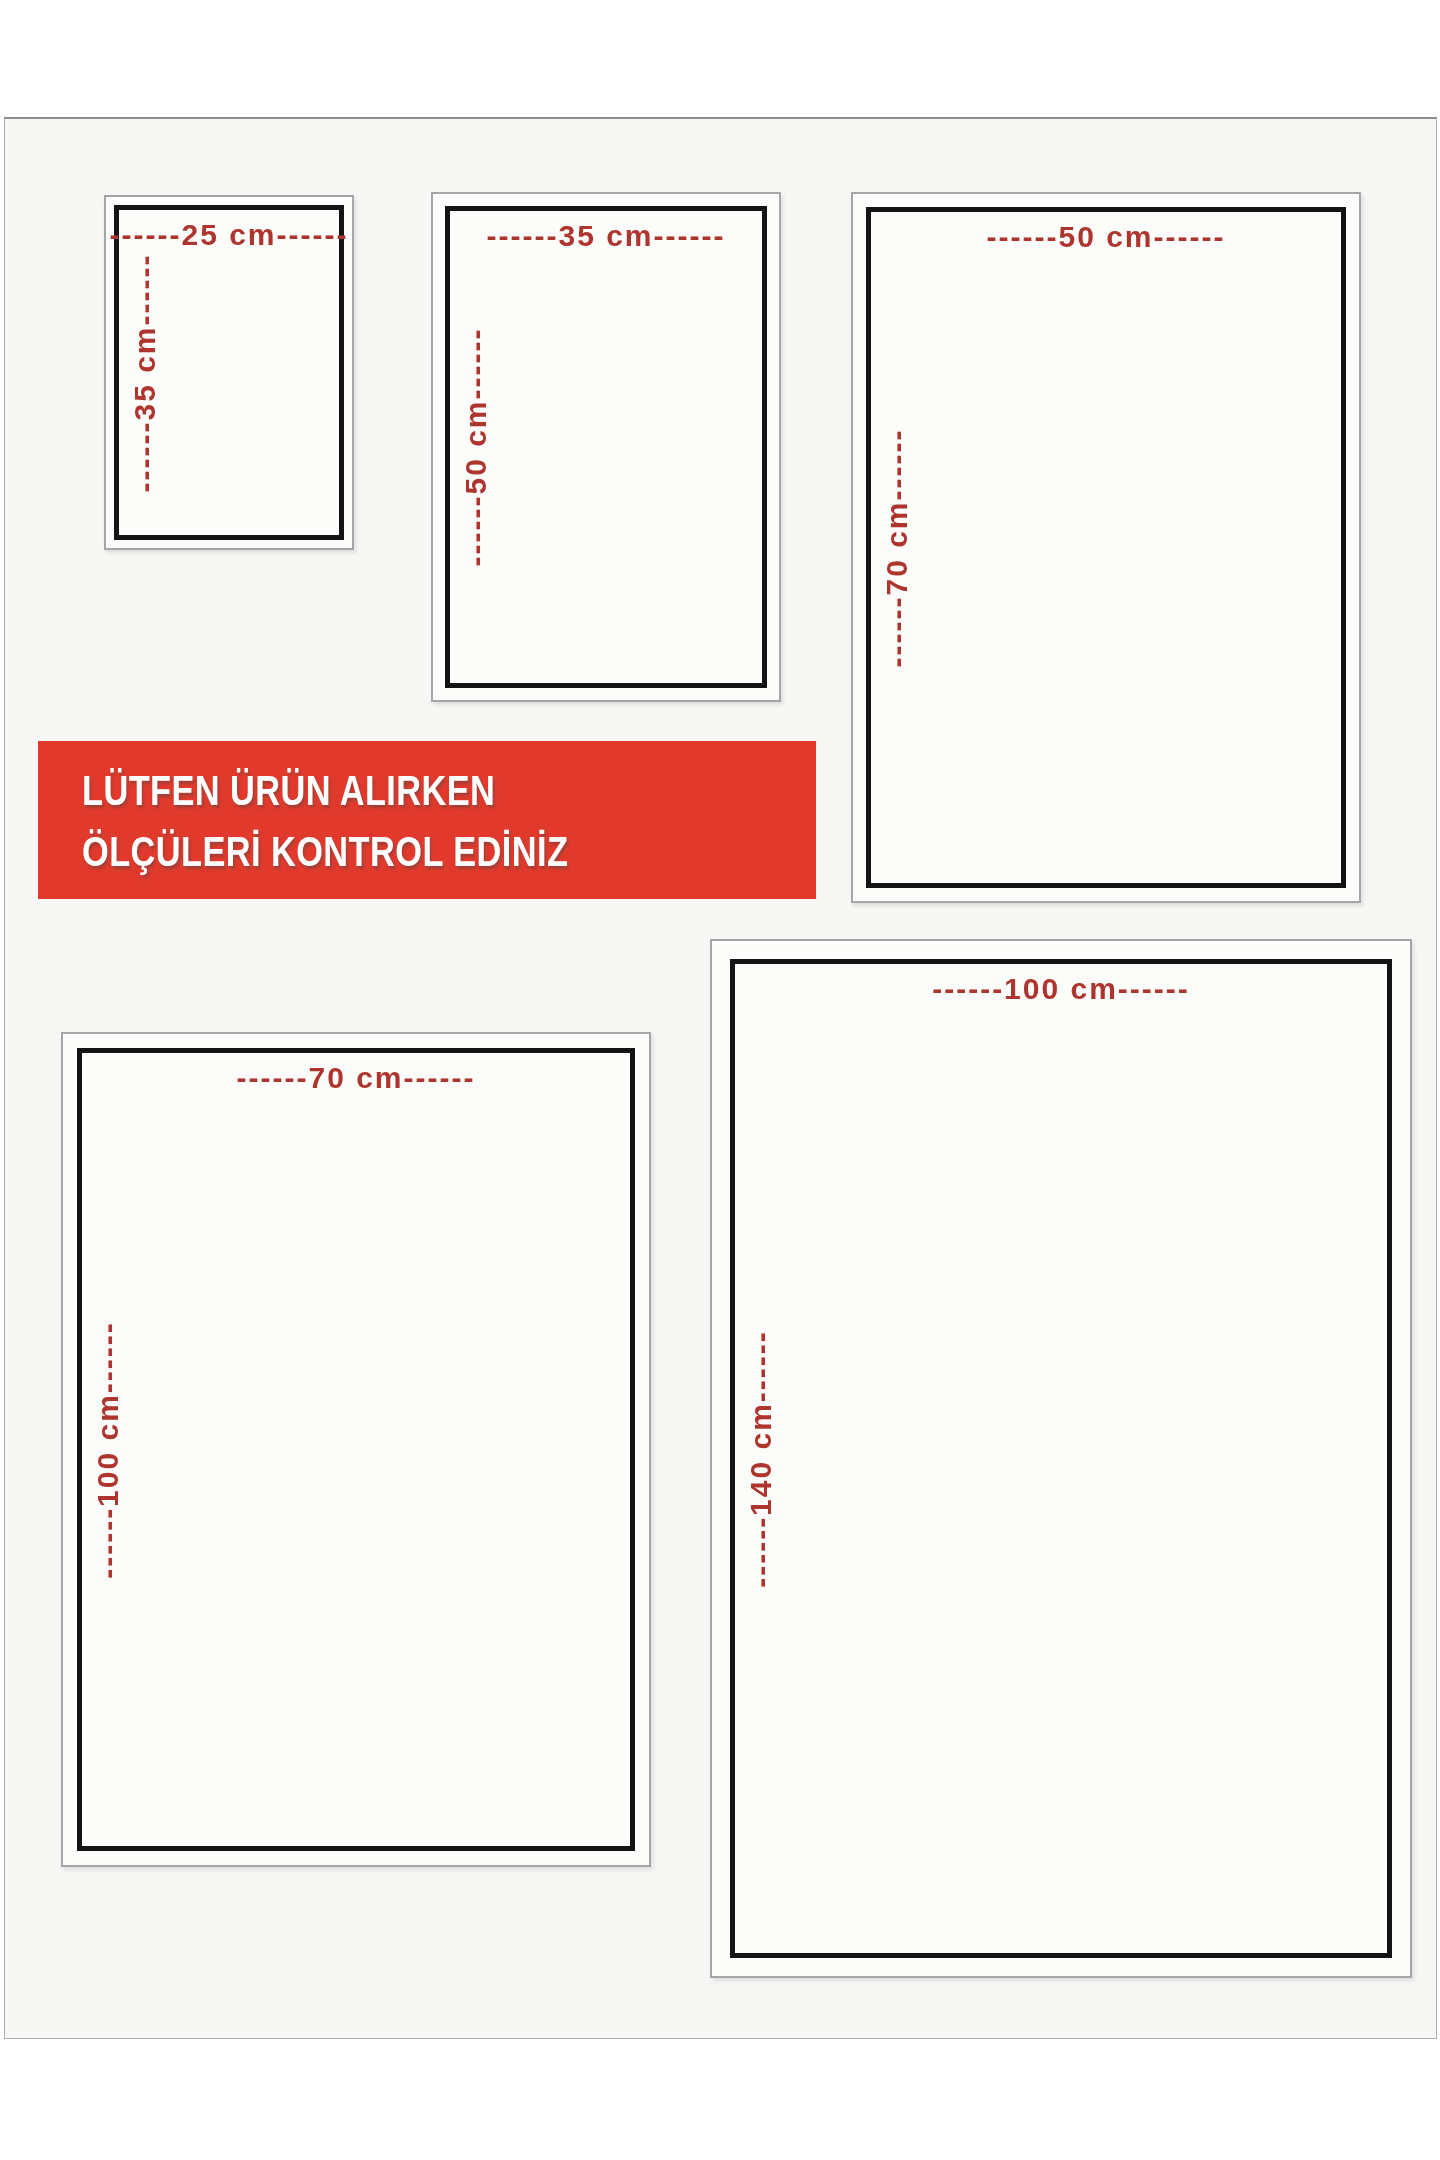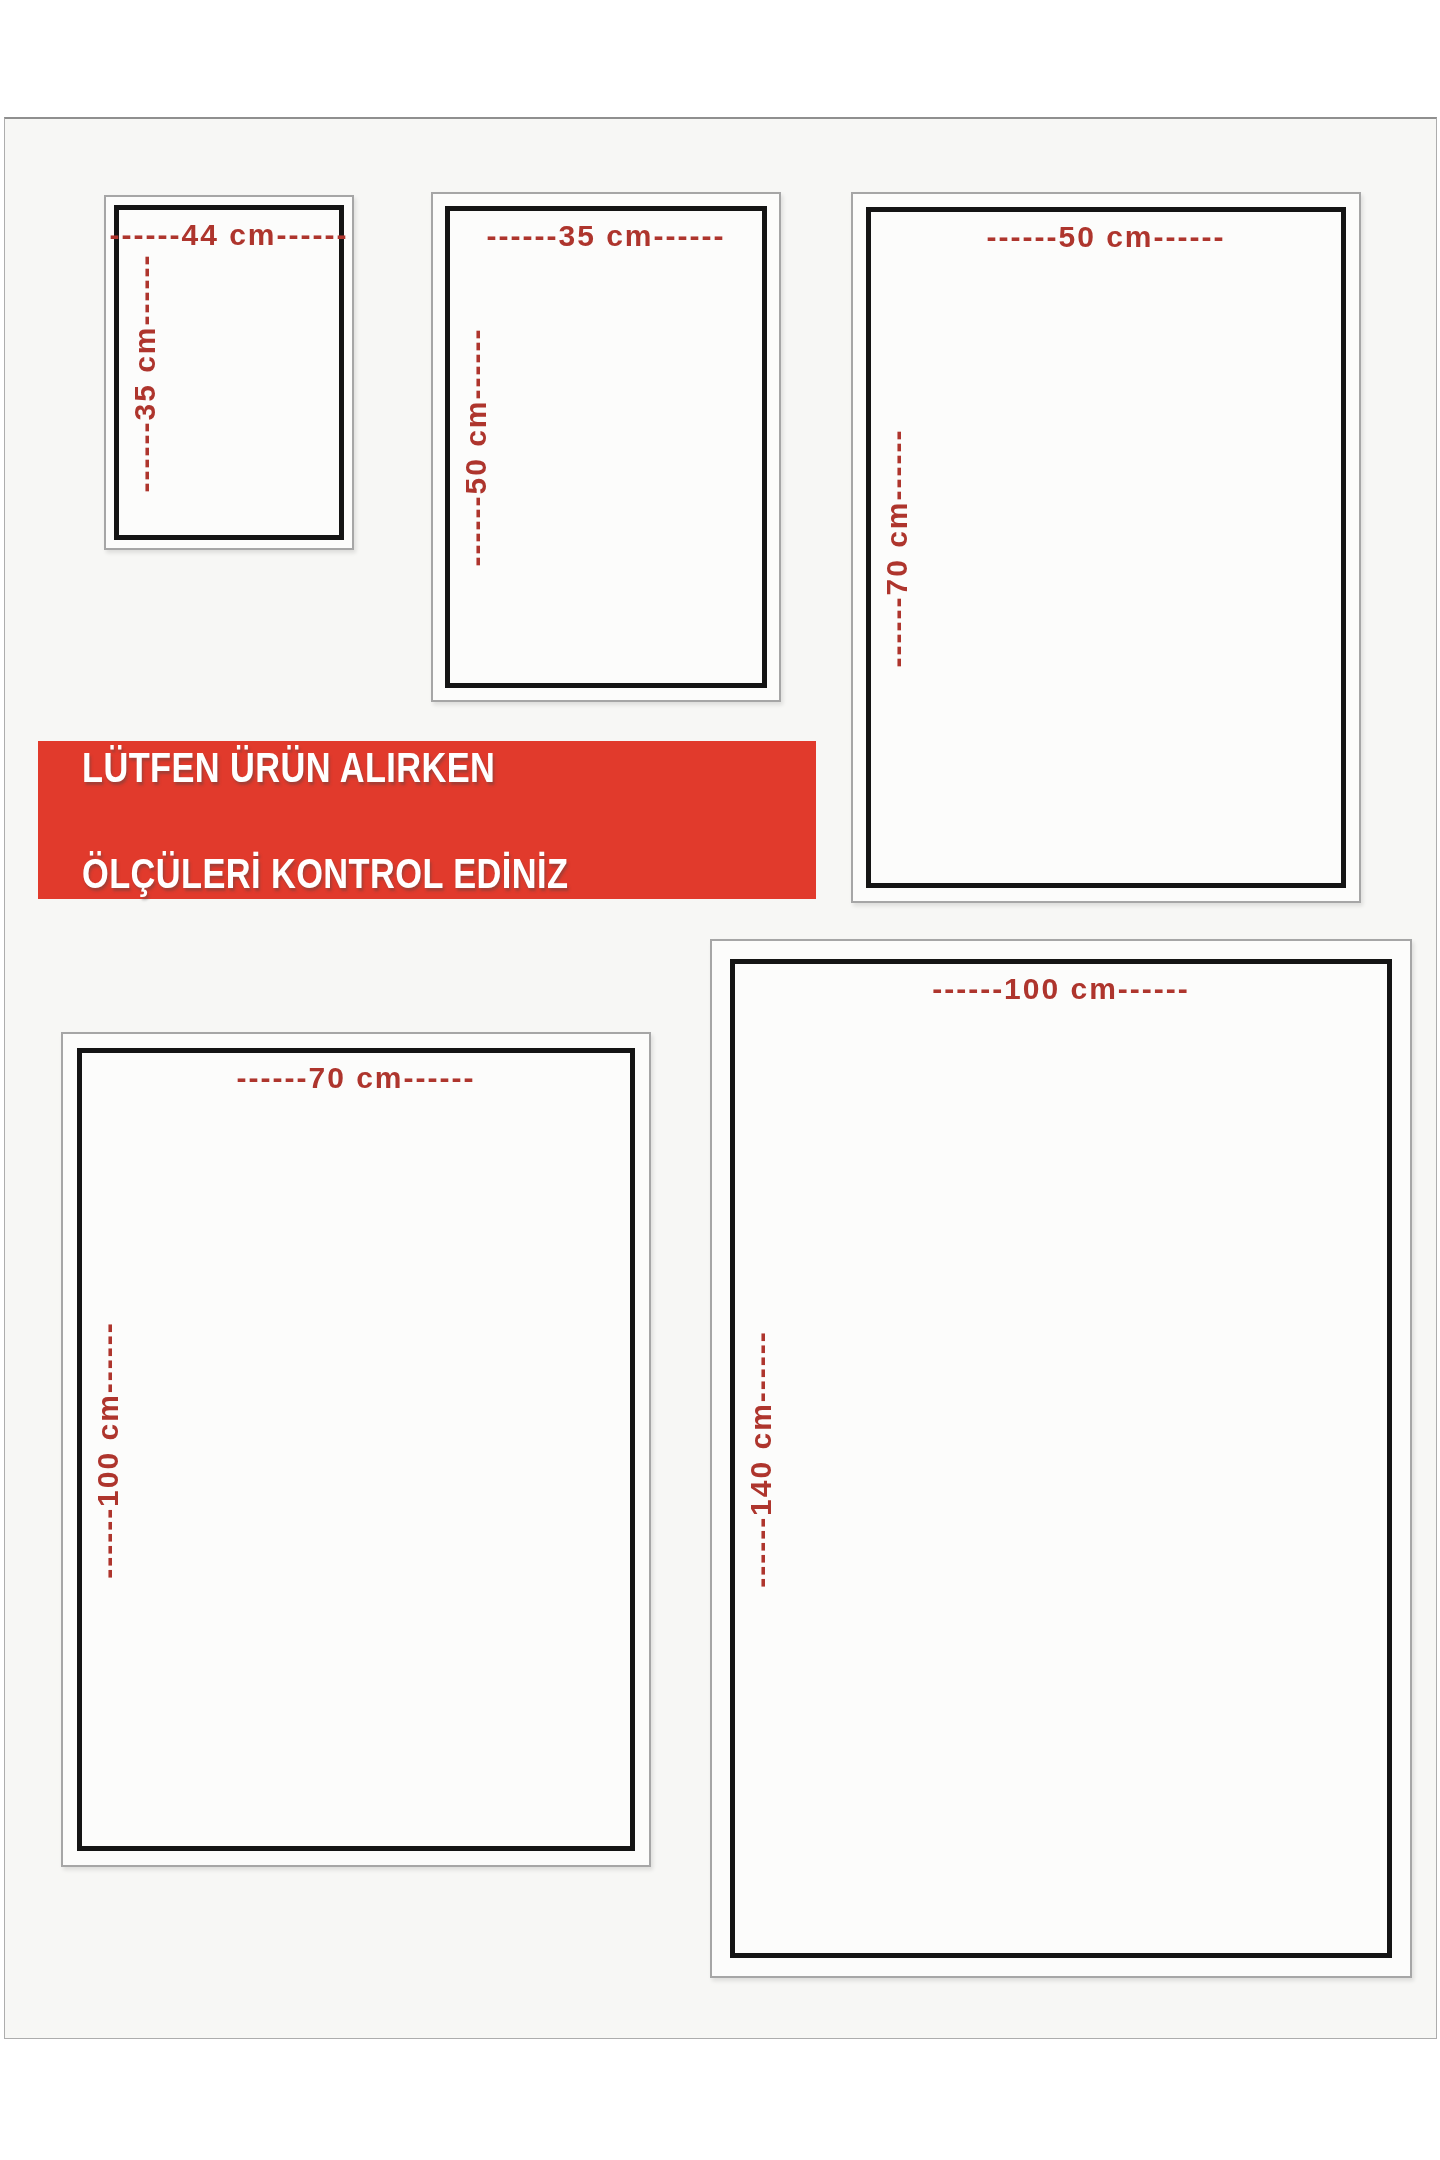--- a/index.html
+++ b/index.html
@@ -42,21 +42,21 @@
   }
   .dim-h{
     left:26px;top:50%;
     transform:translate(-50%,-50%) rotate(-90deg);
   }
   
   .banner{
     position:absolute;left:37px;top:739px;width:778px;height:158px;
     background:#e13a2c;
     box-sizing:border-box;
-    display:flex;flex-direction:column;justify-content:space-between;
+    display:flex;flex-direction:column;justify-content:center;
     padding-left:44px;gap:9px;
   }
   .banner .line{
     color:#ffffff;
     font-weight:bold;
     font-size:43px;
     line-height:52px;
     letter-spacing:0.5px;
     white-space:nowrap;
     transform:scaleX(0.8);
@@ -64,21 +64,21 @@
     text-shadow:2px 3px 3px rgba(70,70,70,0.40);
   }
 </style>
 </head>
 <body>
 
 <div class="page">
 
   <div class="sizebox" style="left:99px;top:76px;width:250px;height:355px;--pad:8px;">
     <div class="frame">
-      <div class="dim dim-w">------44 cm------</div>
+      <div class="dim dim-w">------25 cm------</div>
       <div class="dim dim-h">------35 cm------</div>
     </div>
   </div>
 
   <div class="sizebox" style="left:426px;top:73px;width:350px;height:510px;--pad:12px;">
     <div class="frame">
       <div class="dim dim-w">------35 cm------</div>
       <div class="dim dim-h">------50 cm------</div>
     </div>
   </div>

